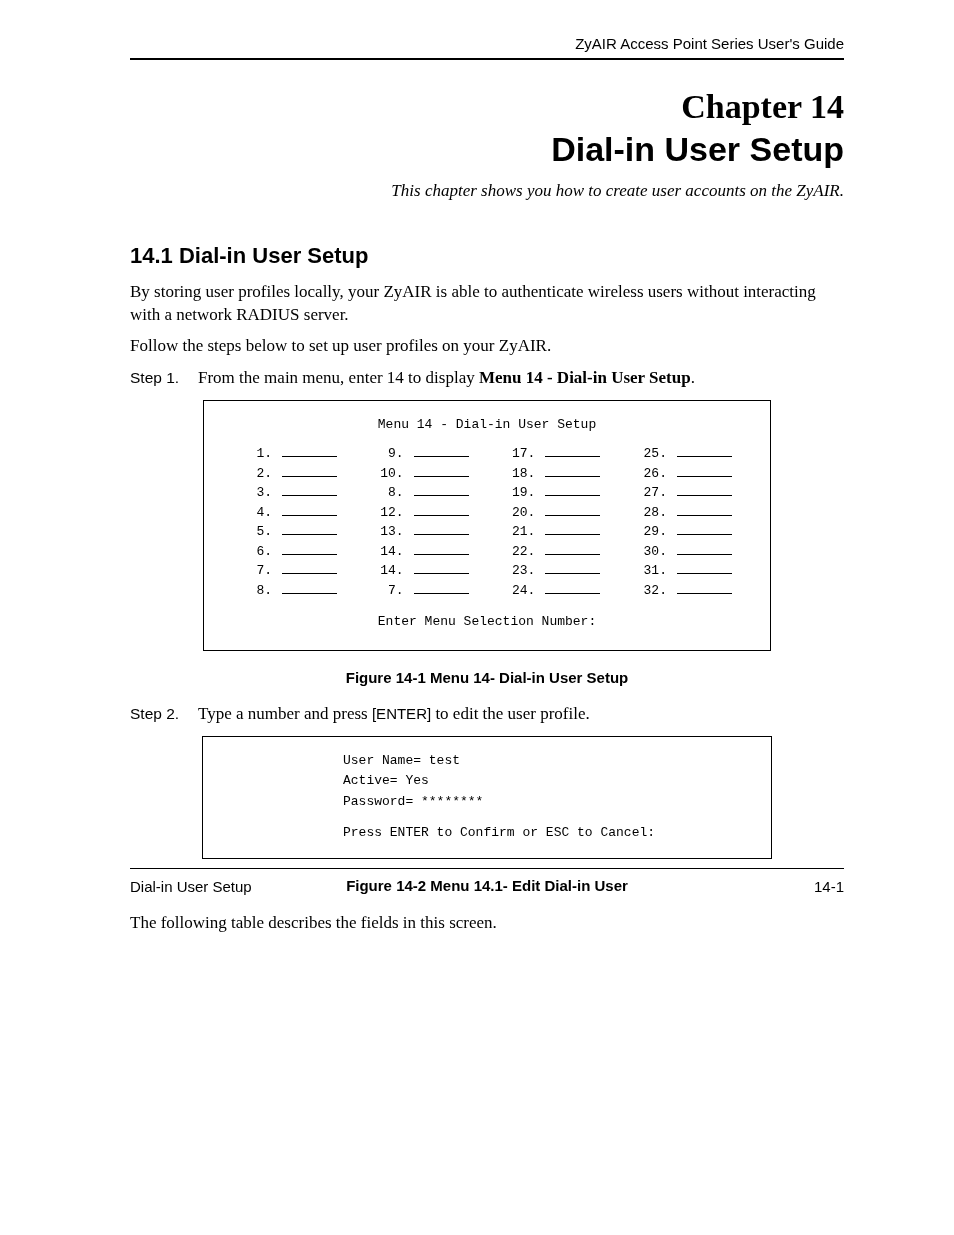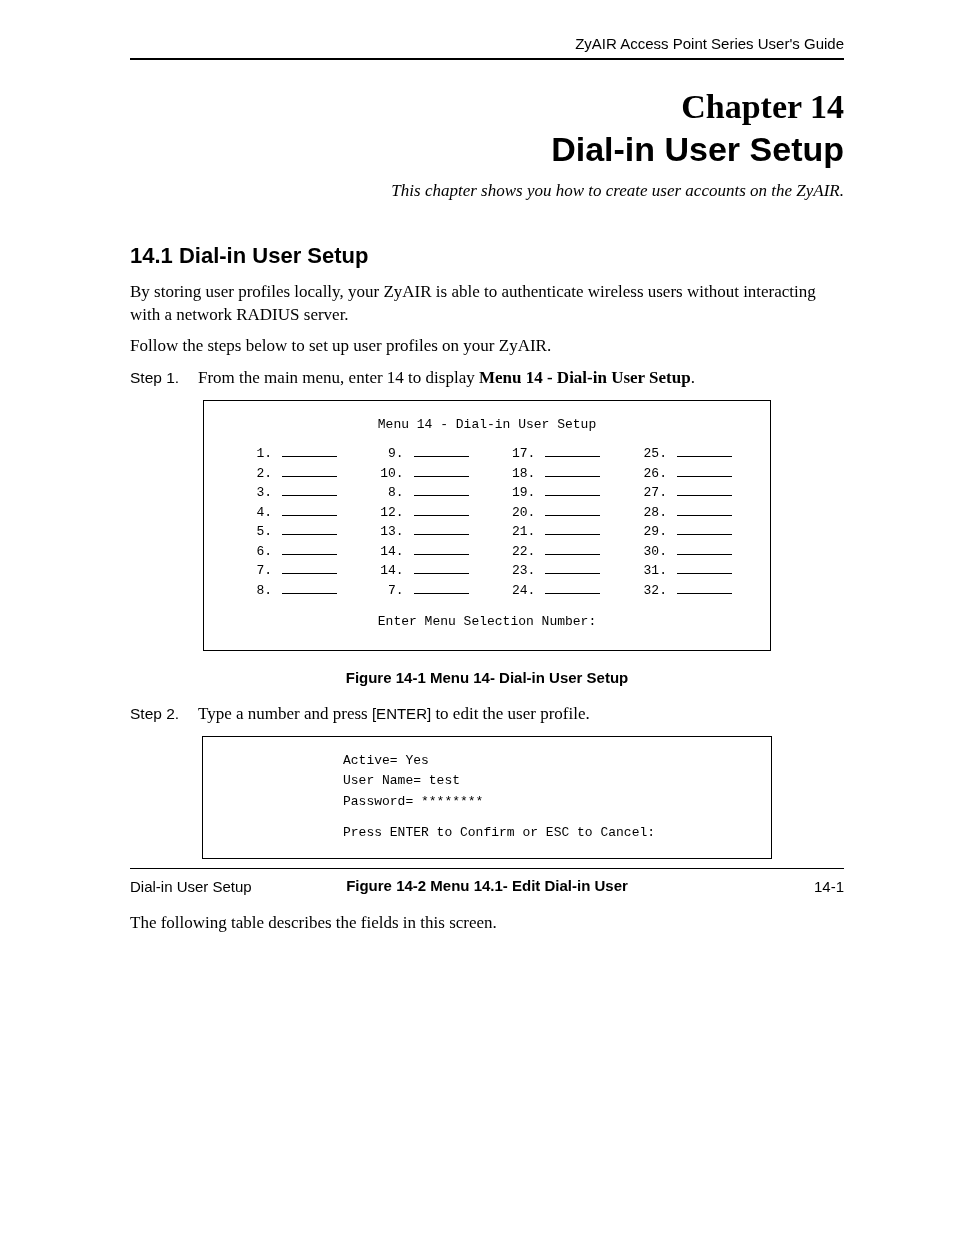--- a/index.html
+++ b/index.html
@@ -335,22 +335,22 @@
 
   <div class="step-row">
     <div class="step-label">Step 2.</div>
     <div class="step-text">
       <span>Type a number and press </span><span class="enter-key">[ENTER]</span><span> to edit the user profile.</span>
     </div>
   </div>
 
   <div class="edit-box">
     <div class="edit-fields">
+      <div>User Name= test</div>
       <div>Active= Yes</div>
-      <div>User Name= test</div>
       <div>Password= ********</div>
     </div>
     <div>Press ENTER to Confirm or ESC to Cancel:</div>
   </div>
 
   <div class="figure-caption">Figure 14-2 Menu 14.1- Edit Dial-in User</div>
 
   <p class="body-text">The following table describes the fields in this screen.</p>
 
   <hr class="bottom-rule">

